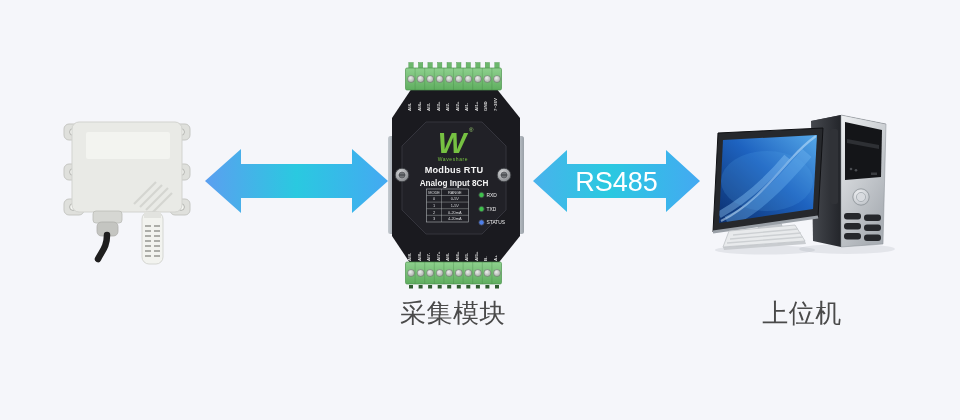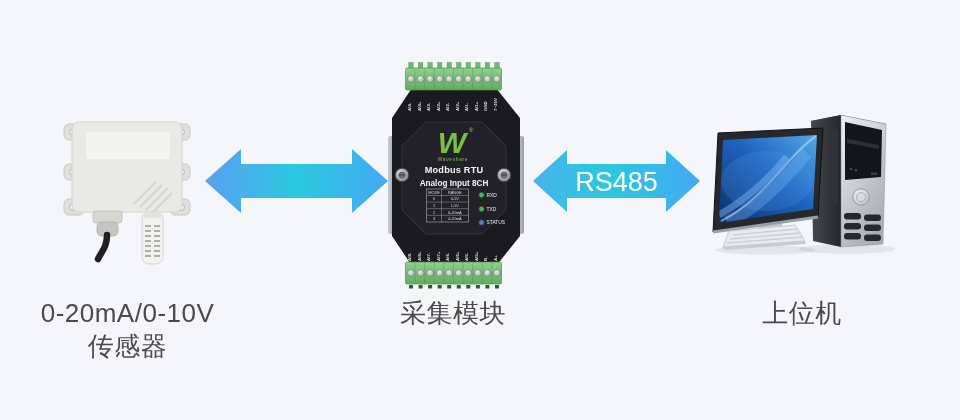--- a/index.html
+++ b/index.html
@@ -344,20 +344,16 @@
       <polygon points="28,152 110,146 111,149 29,155" fill="#c9ccd0"></polygon>
       <polygon points="34,136 100,130 110,146 28,152" fill="#e8eaec" stroke="#bfc3c7" stroke-width="0.8"></polygon>
       <g stroke="#cdd0d3" stroke-width="1.4">
         <path d="M38,140 L103,134" fill="none"></path>
         <path d="M35,144 L106,138" fill="none"></path>
         <path d="M32,148 L108,142" fill="none"></path>
       </g>
     </g>
   </svg>
 
-  <div class="caption" style="left:25px;top:297px;width:205px">
-    <div>0-20mA/0-10V</div>
-    <div>传感器</div>
-  </div>
   <div class="caption" style="left:732px;top:297px;width:140px">上位机</div>
   <div class="caption" style="left:383px;top:297px;width:140px">采集模块</div>
 
 </div>
 
 </body></html>

